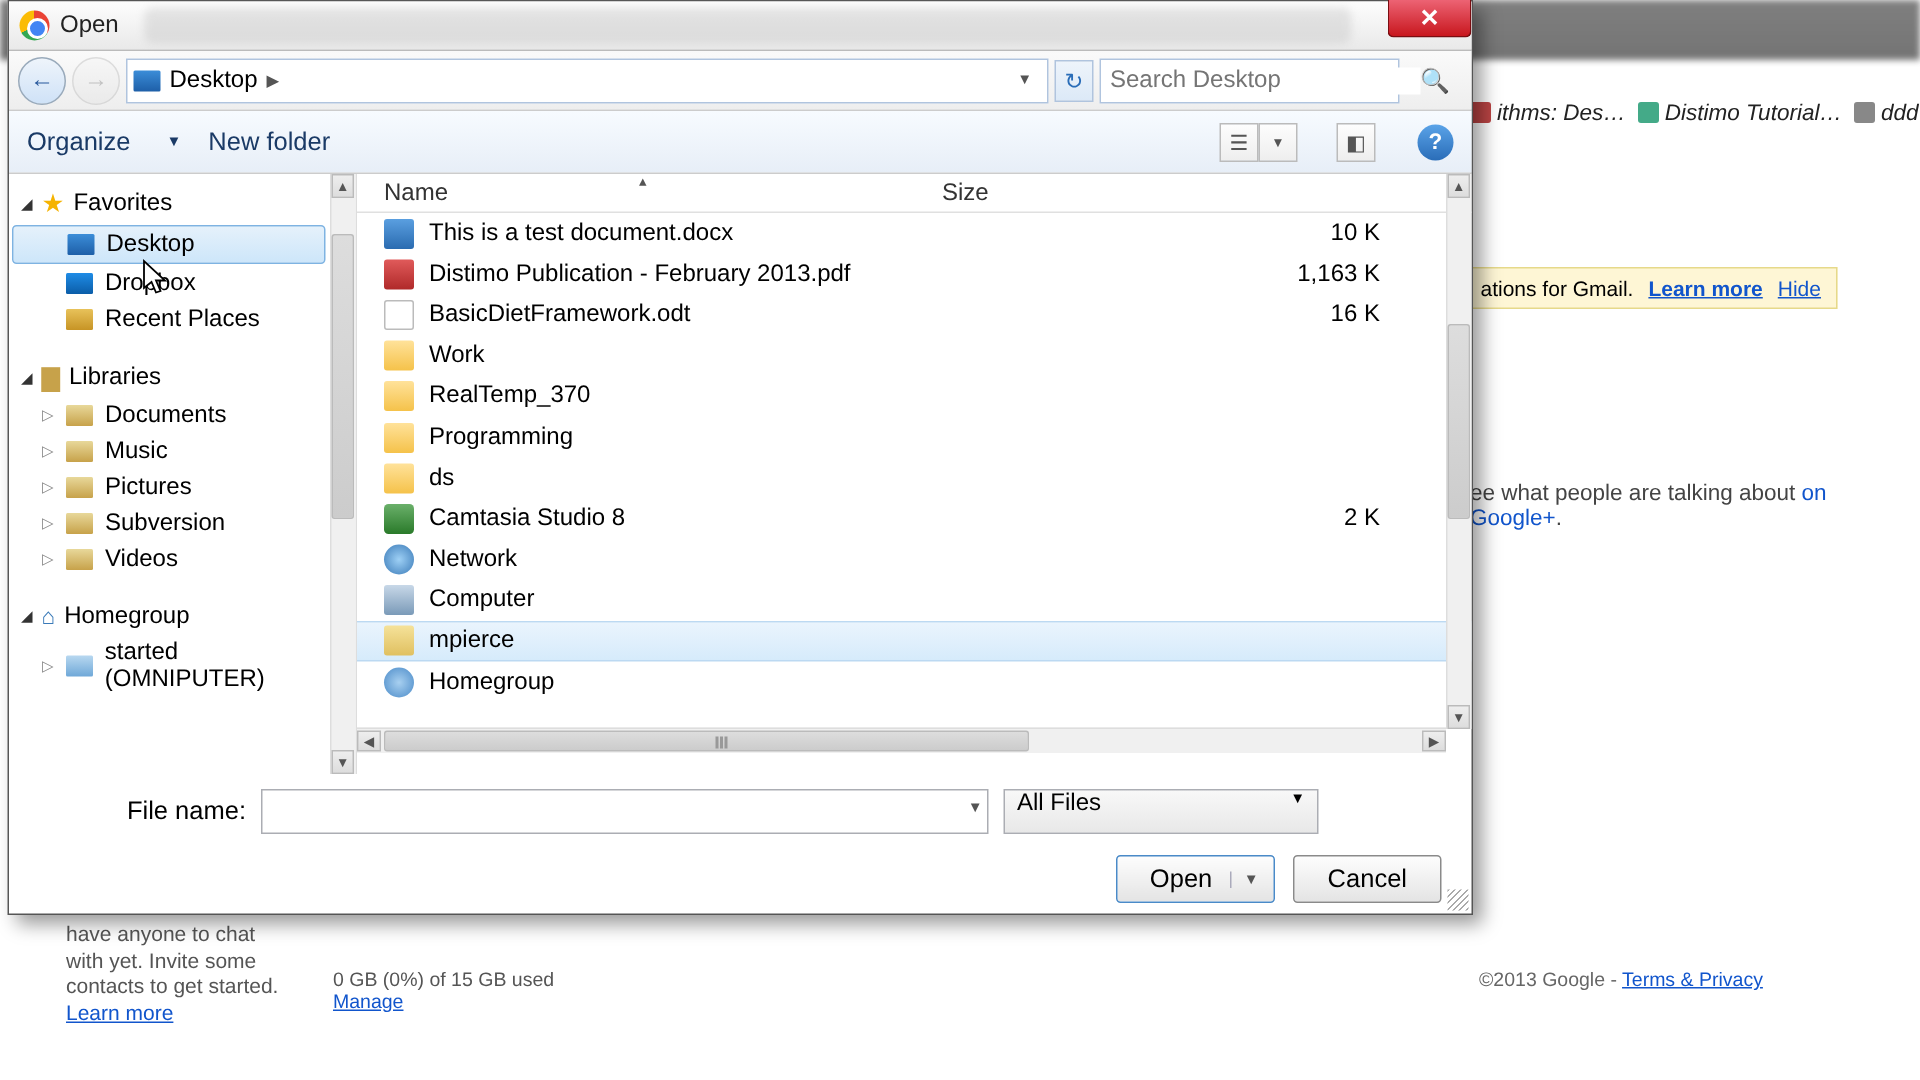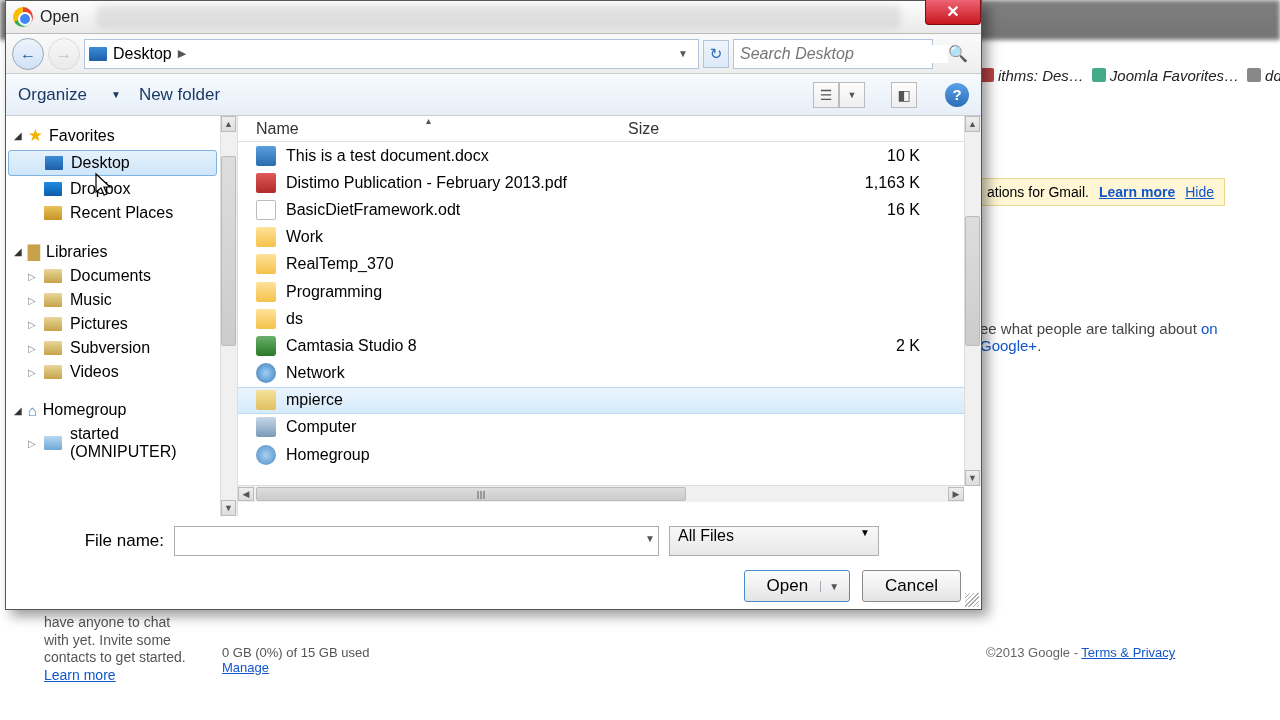--- a/index.html
+++ b/index.html
@@ -35,21 +35,21 @@
 .navbar { height:40px; border-bottom:1px solid #ccc; display:flex; align-items:center; padding:0 6px; gap:4px; background:linear-gradient(#fafafa,#eee);}
 .nav-btn { width:32px; height:32px; border-radius:50%; border:1px solid #9ab; background:linear-gradient(#eef4fb,#cfe2f7); display:flex; align-items:center; justify-content:center; color:#2a5a9e; font-size:16px; cursor:pointer;}
 .nav-btn.disabled { opacity:.45; color:#888; background:linear-gradient(#f5f5f5,#e5e5e5); border-color:#bbb;}
 .breadcrumb { flex:1; max-width:615px; height:30px; border:1px solid #b0c4de; background:#fff; display:flex; align-items:center; padding:0 4px; gap:6px;}
 .breadcrumb .loc-ico { width:18px; height:14px; background:linear-gradient(#3b8dd8,#1e5fa8); border-radius:1px;}
 .breadcrumb span { font-size:16px; }
 .breadcrumb .crumb-arrow { color:#555; font-size:11px;}
 .breadcrumb .dd-end { margin-left:auto; color:#555; font-size:10px; padding:0 6px;}
 .refresh-btn { width:26px; height:28px; border:1px solid #b0c4de; background:linear-gradient(#eef4fb,#dce9f7); color:#2a6db8; display:flex; align-items:center; justify-content:center; cursor:pointer; font-size:15px;}
 .search { width:200px; height:30px; border:1px solid #b0c4de; background:#fff; display:flex; align-items:center; padding:0 6px;}
-.search input { flex:1; border:none; outline:none; font-size:16px; font-style:italic; color:#666;}
+.search input { flex:1; border:none; outline:none; font-size:16px; color:#666;}
 .search .sicon { color:#2a6db8; font-size:16px;}
 
 .toolbar { height:42px; background:linear-gradient(#f7fbff,#e7eef7); border-bottom:1px solid #ccc; display:flex; align-items:center; padding:0 12px; gap:18px;}
 .toolbar .org { font-size:17px; color:#1a3a66; display:flex; align-items:center; gap:24px; cursor:pointer;}
 .toolbar .org .caret{ font-size:10px;}
 .toolbar .nf { font-size:17px; color:#1a3a66; cursor:pointer;}
 .toolbar .spacer { flex:1;}
 .toolbar .view-btn { width:26px; height:26px; border:1px solid #bbb; background:linear-gradient(#fdfdfd,#eee); display:flex; align-items:center; justify-content:center; cursor:pointer; font-size:14px; color:#555;}
 .toolbar .view-group { display:flex;}
 .toolbar .help { width:24px; height:24px; border-radius:50%; background:linear-gradient(#5aa3e8,#2a6db8); color:#fff; display:flex; align-items:center; justify-content:center; font-weight:bold; font-size:15px; margin-left:10px;}
@@ -129,21 +129,21 @@
 
 <div class="bg-browser">
   <div class="bg-topbar"></div>
   <div class="bg-tabs">
     <span>
         <span class="ico"></span>
         <span>ithms: Des…</span>
       </span>
     <span>
         <span class="ico" style="background:#4a8"></span>
-        <span>Joomla Favorites…</span>
+        <span>Distimo Tutorial…</span>
       </span>
     <span>
         <span class="ico" style="background:#888"></span>
         <span>ddd</span>
       </span>
   </div>
   <div class="bg-banner">
     <span>ations for Gmail.</span>
     <a class="bold">Learn more</a>
     <a>Hide</a>
@@ -346,28 +346,28 @@
           <div class="row">
             <div class="fico fico-cam"></div>
     <div class="fname">Camtasia Studio 8</div>
     <div class="fsize">2 K</div>
           </div>
           <div class="row">
             <div class="fico fico-net"></div>
     <div class="fname">Network</div>
     <div class="fsize"></div>
           </div>
+          <div class="row">
+            <div class="fico fico-comp"></div>
+    <div class="fname">Computer</div>
+    <div class="fsize"></div>
+          </div>
           <div class="row selected">
             <div class="fico fico-user"></div>
     <div class="fname">mpierce</div>
-    <div class="fsize"></div>
-          </div>
-          <div class="row">
-            <div class="fico fico-comp"></div>
-    <div class="fname">Computer</div>
     <div class="fsize"></div>
           </div>
           <div class="row">
             <div class="fico fico-hg"></div>
     <div class="fname">Homegroup</div>
     <div class="fsize"></div>
           </div>
         </div>
 
       <div class="fp-vscroll">

